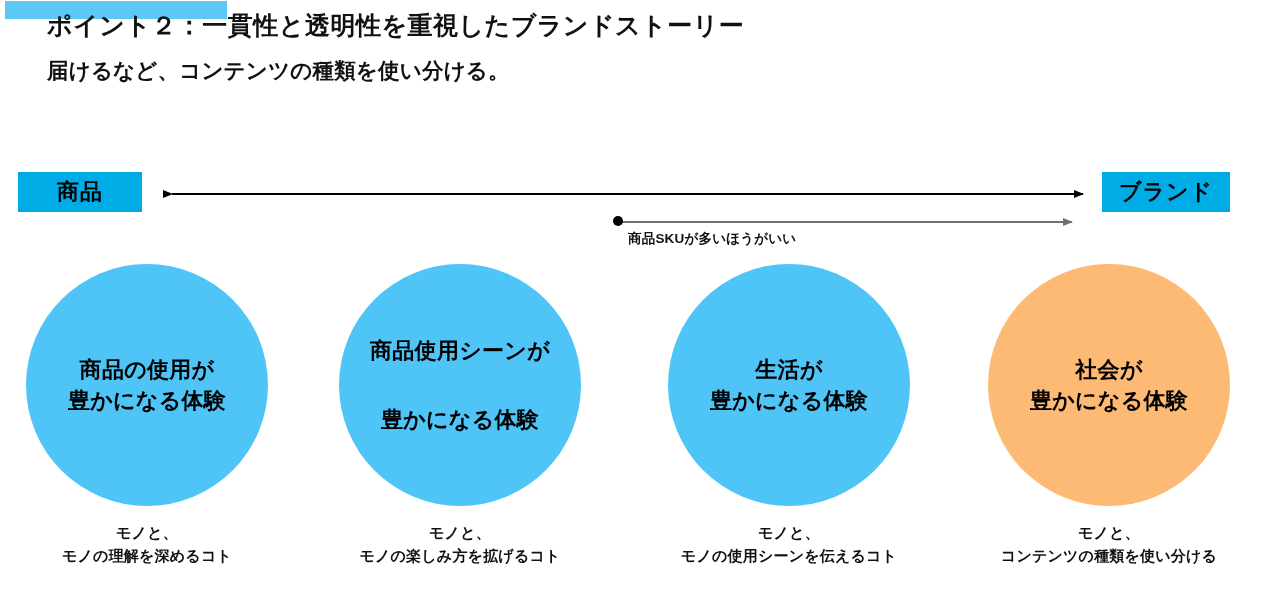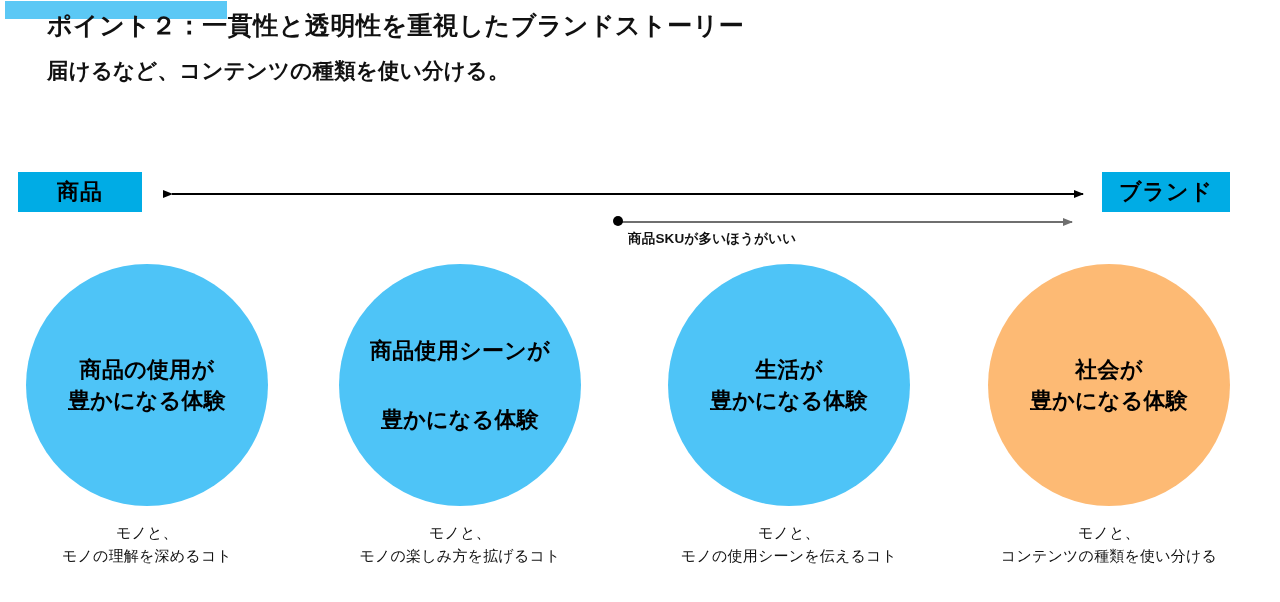--- a/index.html
+++ b/index.html
@@ -129,21 +129,21 @@
   #circle-1 { left: 26px; }
   #circle-2 { left: 339px; gap: 38px; }
   #circle-3 { left: 668px; }
   #circle-4 { left: 988px; }
 
   
   .caption {
     position: absolute;
     top: 522px;
     font-size: 15px;
-    font-weight: normal;
+    font-weight: bold;
     line-height: 1.5;
     color: #111111;
     text-align: center;
     letter-spacing: 0.2px;
     white-space: nowrap;
   }
   .caption .cl { display: block; }
   #caption-1 { left: 26px;  width: 242px; }
   #caption-2 { left: 339px; width: 242px; }
   #caption-3 { left: 668px; width: 242px; }

